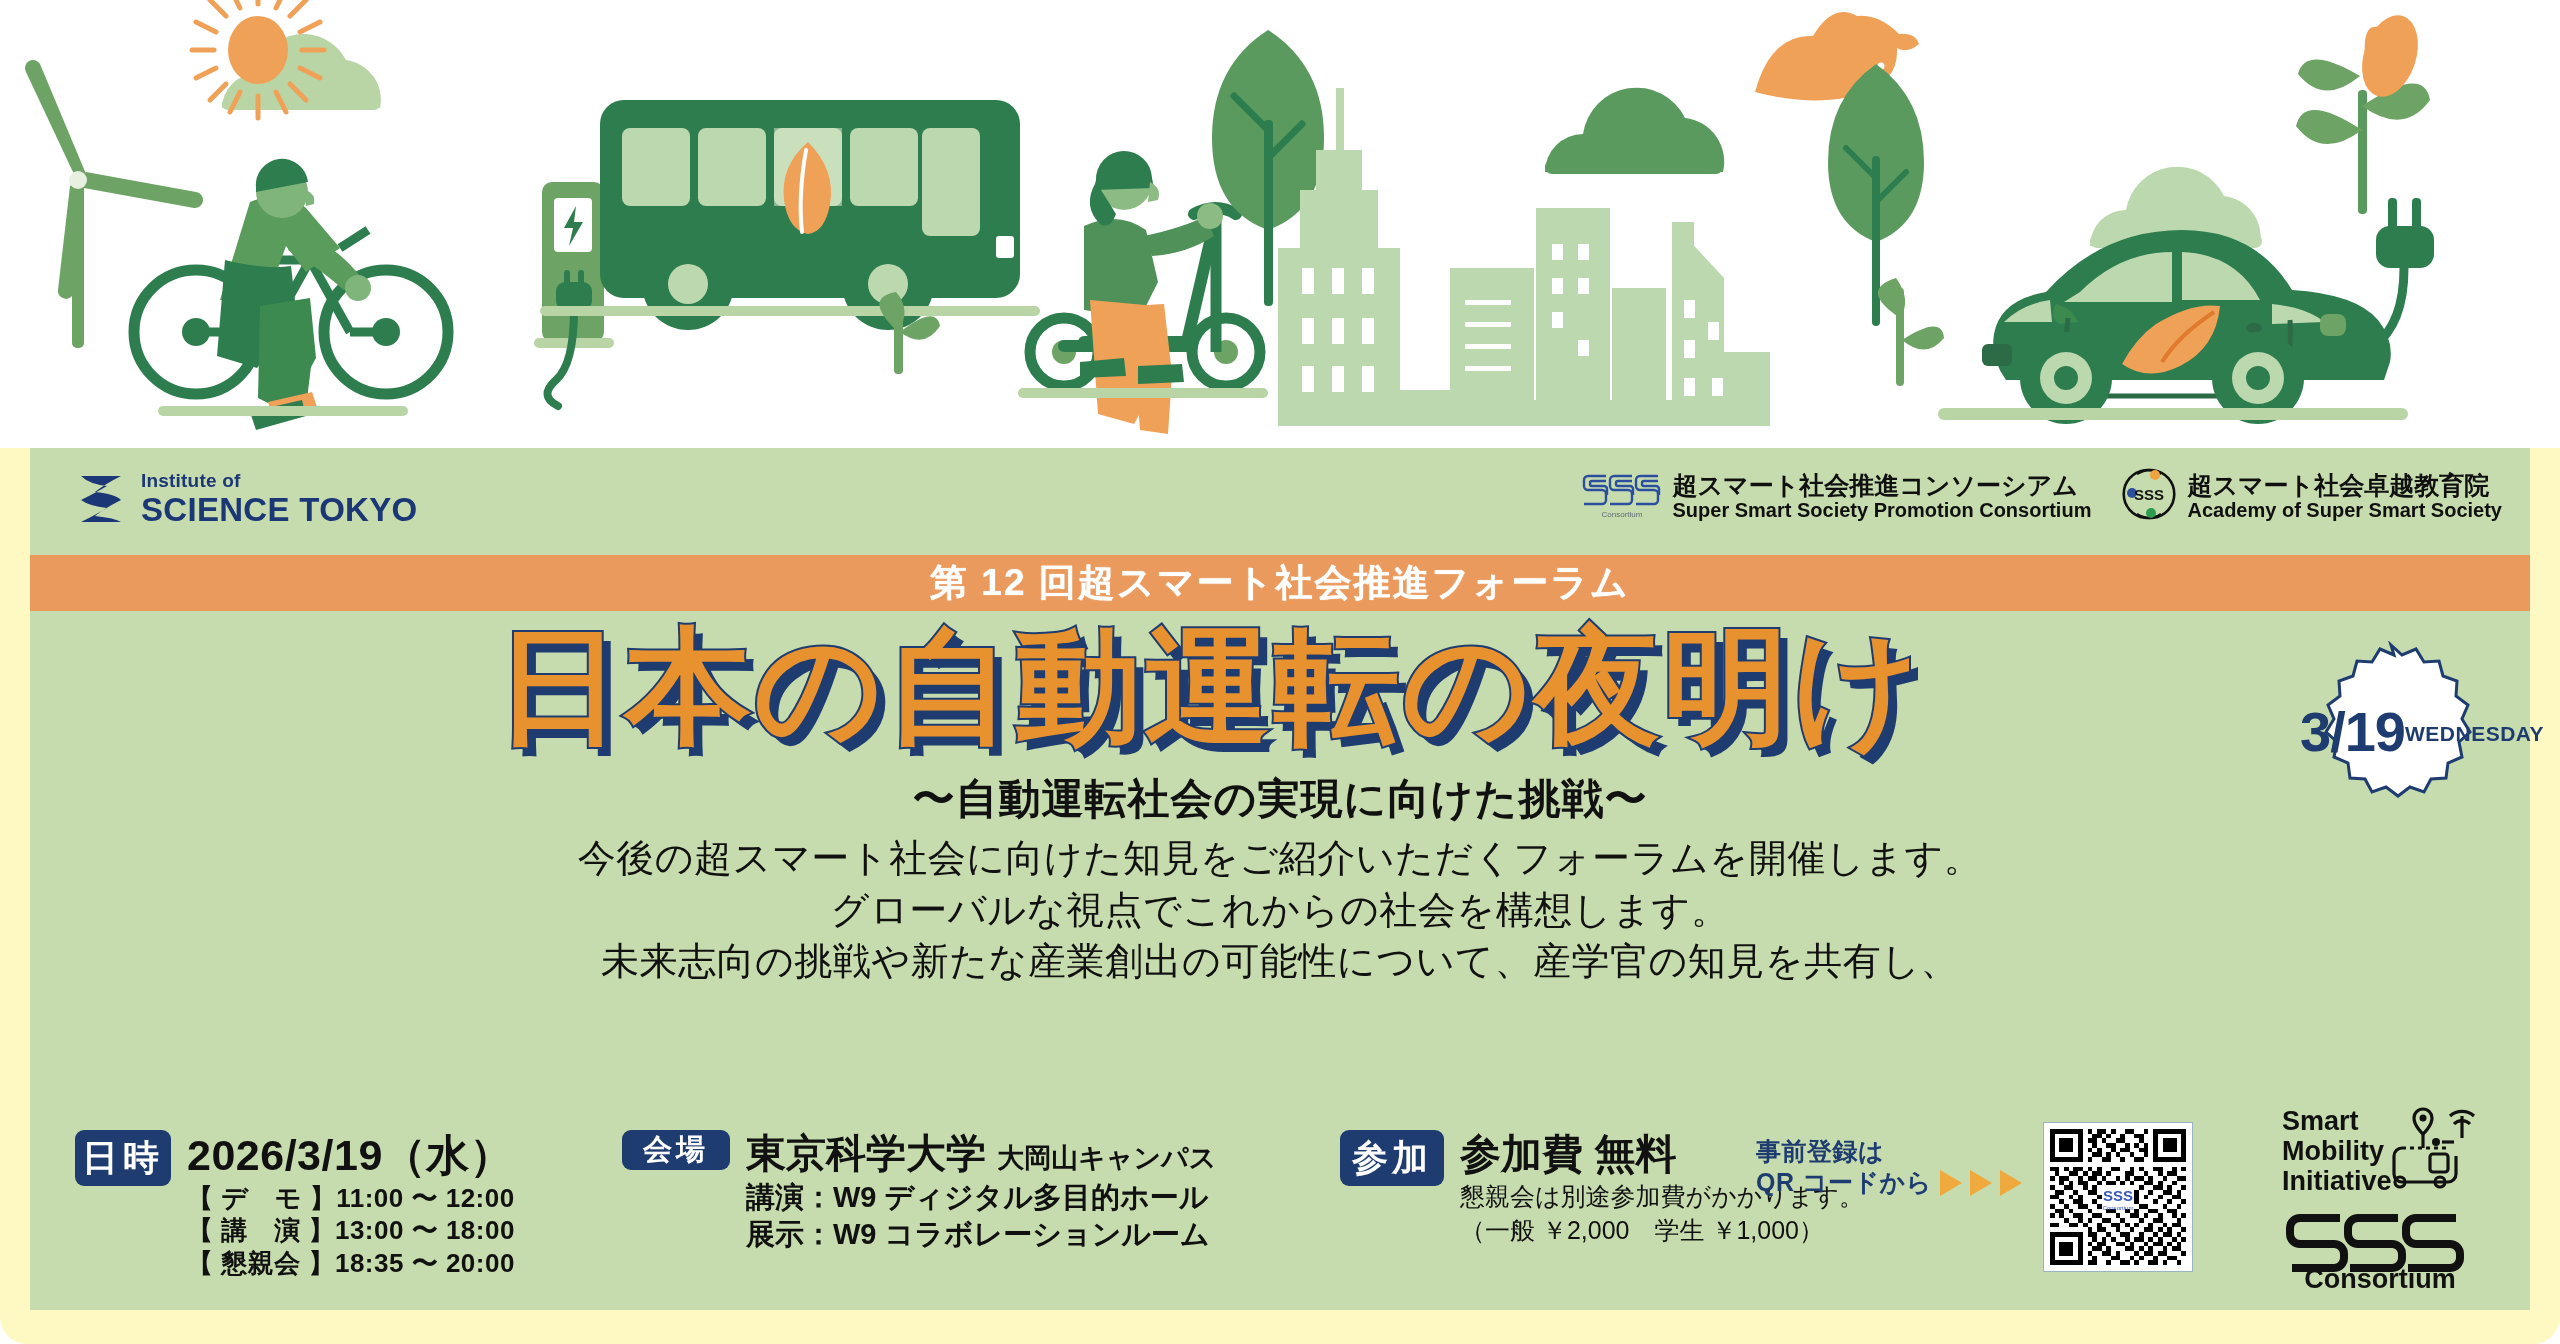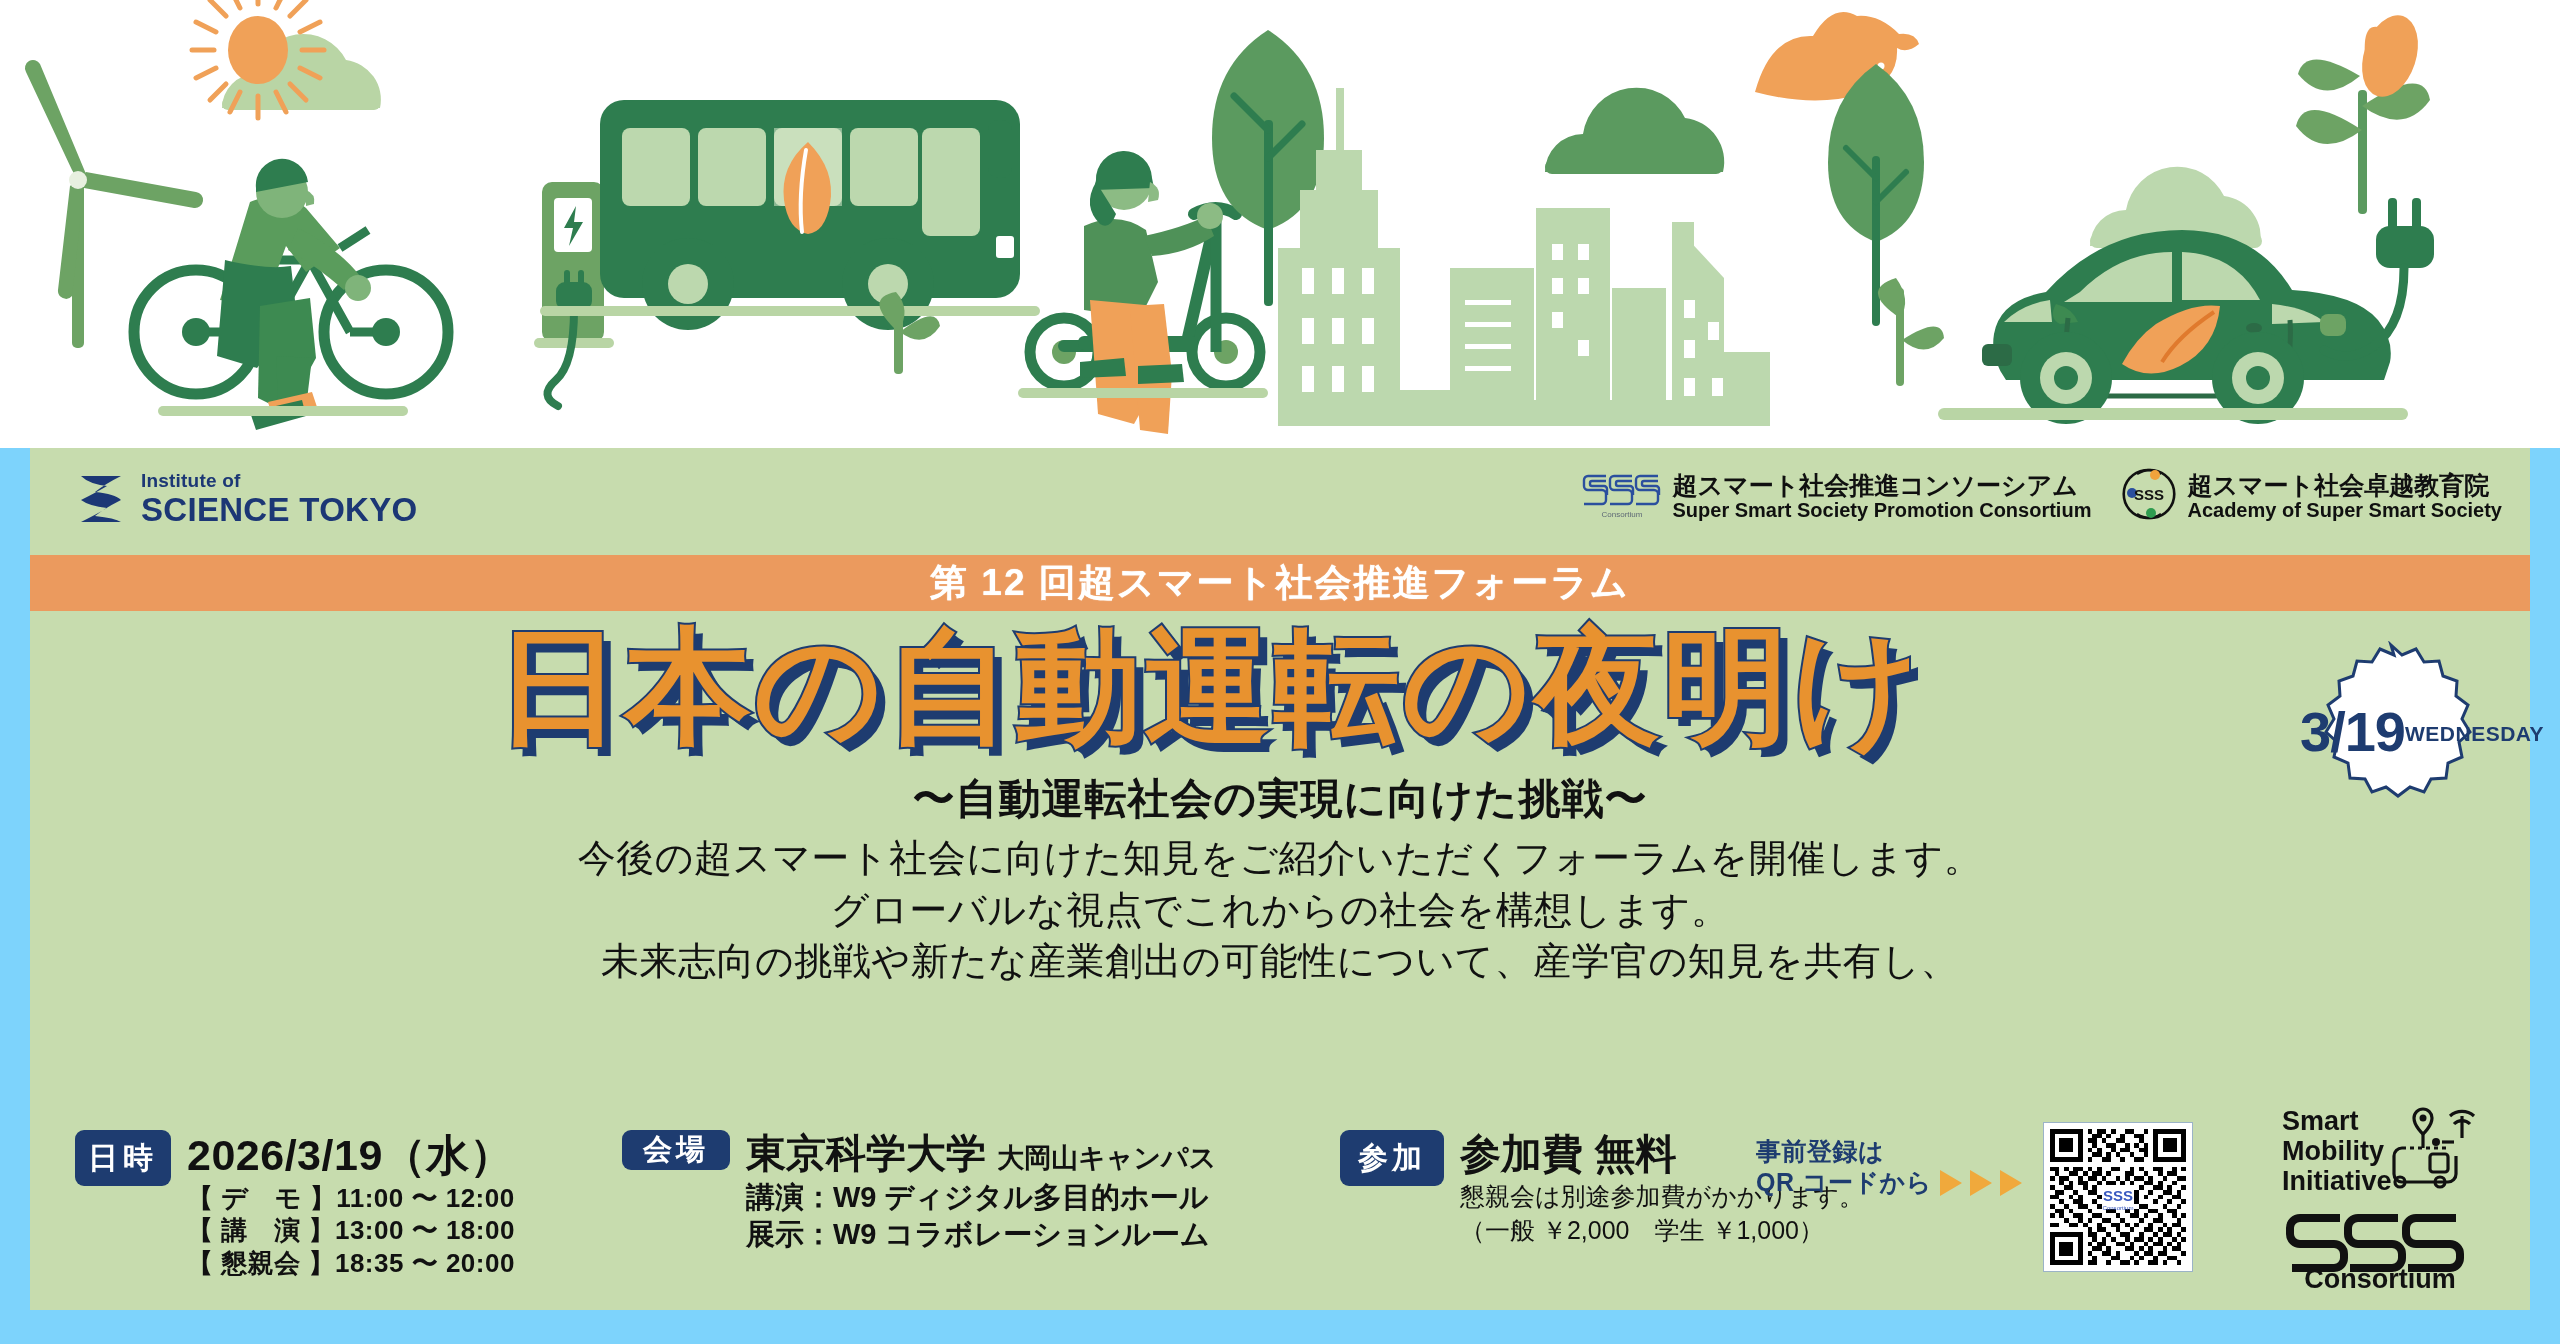--- a/index.html
+++ b/index.html
@@ -1,21 +1,21 @@
 <!DOCTYPE html>
 <html><head>
 <meta charset="utf-8">
 <style>
   html,body{margin:0;padding:0;background:#ffffff;}
   body{
     width:2560px;height:1344px;overflow:hidden;
     font-family:"Liberation Sans","DejaVu Sans",sans-serif;
     position:relative;
   }
-  .poster{position:absolute;inset:0;background:#7dd3fc;}
+  .poster{position:absolute;inset:0;background:#fef9c3;border-radius:27px;}
 
   
   .hero{position:absolute;left:0;top:0;width:2560px;height:448px;background:#ffffff;overflow:hidden;}
   .hero svg{position:absolute;left:0;top:0;width:2560px;height:448px;}
 
   
   .panel{
     position:absolute;left:30px;top:448px;width:2500px;height:862px;
     background:#c7dcae;
   }
@@ -76,21 +76,21 @@
   
   .body-copy{
     position:absolute;left:0;top:385px;width:2500px;text-align:center;
     font-size:38px;font-weight:500;color:#111111;line-height:1.36;letter-spacing:.5px;
   }
 
   
   .info{position:absolute;left:0;top:670px;width:2500px;height:190px;}
   .tag{
     background:#1e3c70;color:#ffffff;border-radius:9px;
-    font-size:30px;font-weight:800;letter-spacing:5px;
+    font-size:36px;font-weight:800;letter-spacing:5px;
     display:flex;align-items:center;justify-content:center;
   }
   .blk{position:absolute;display:flex;gap:16px;}
   .blk .lines{line-height:1.18;color:#111111;}
 
   .blk-date{left:45px;top:12px;}
   .blk-date .tag{width:96px;height:56px;}
   .blk-date .big{font-size:43px;font-weight:800;letter-spacing:.5px;}
   .blk-date .sm{font-size:26px;font-weight:600;letter-spacing:.5px;margin-top:2px;}
 

